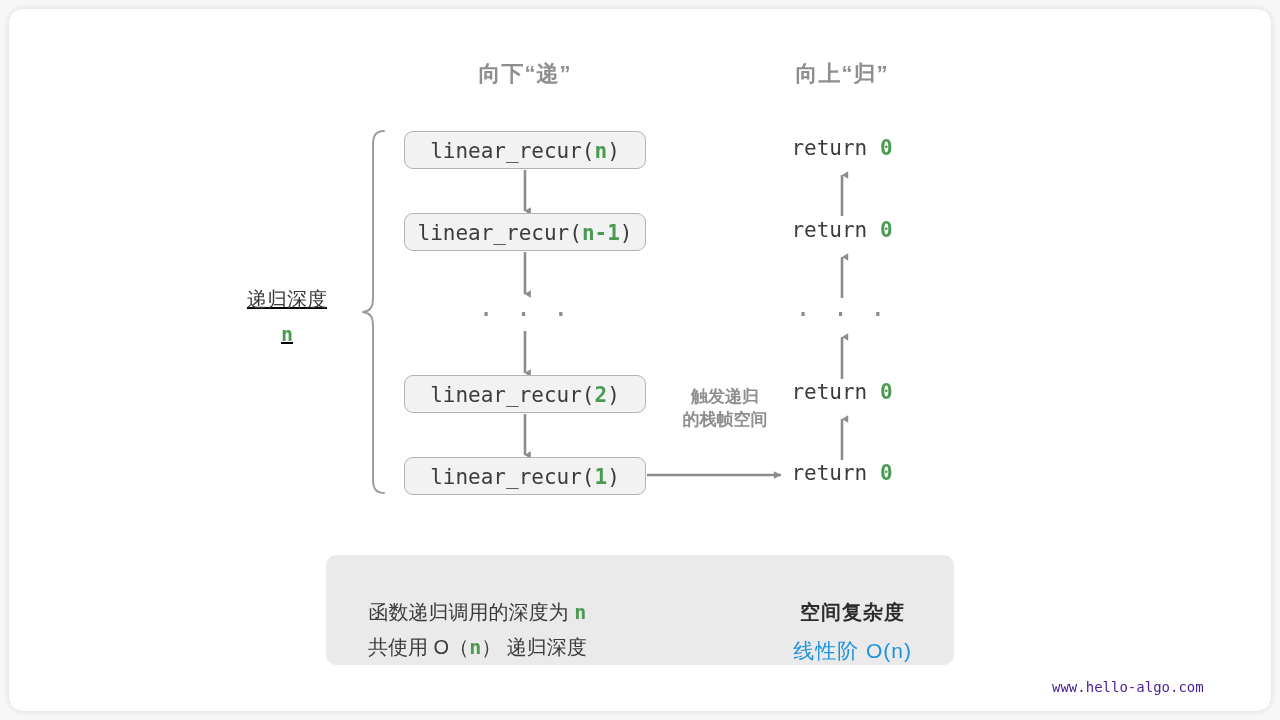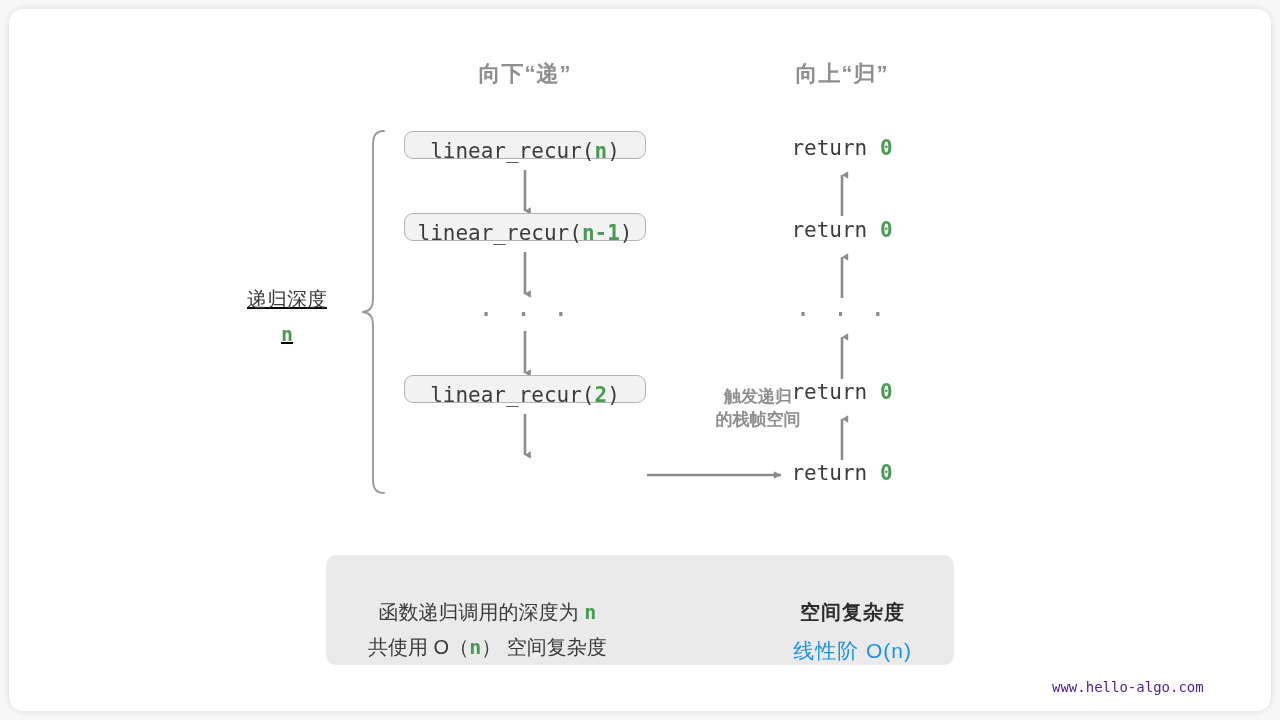--- a/index.html
+++ b/index.html
@@ -40,21 +40,21 @@
     font-size: 22px;
     color: #8e8e8e;
     letter-spacing: 1px;
     white-space: nowrap;
     text-align: center;
   }
 
   
   .frame-box {
     width: 242px;
-    height: 28px;
+    height: 38px;
     line-height: 38px;
     background: #f2f2f2;
     border: 1.5px solid #b3b3b3;
     border-radius: 9px;
     box-sizing: border-box;
     text-align: center;
     font-family: "DejaVu Sans Mono", "Liberation Mono", monospace;
     font-size: 21px;
     color: #3c3c3c;
     white-space: nowrap;
@@ -217,20 +217,23 @@
     <div class="abs frame-box" style="left:395px; top:204px;">
       <span>linear_recur(</span><span class="arg">n-1</span><span>)</span>
     </div>
 
     <div class="abs dots" style="left:426px; top:290px;">· · ·</div>
 
     <div class="abs frame-box" style="left:395px; top:366px;">
       <span>linear_recur(</span><span class="arg">2</span><span>)</span>
     </div>
 
+    <div class="abs frame-box" style="left:395px; top:448px;">
+      <span>linear_recur(</span><span class="arg">1</span><span>)</span>
+    </div>
 
     <div class="abs ret" style="left:743px; top:127px;">
       <span>return</span>
       <span class="zero">0</span>
     </div>
 
     <div class="abs ret" style="left:743px; top:209px;">
       <span>return</span>
       <span class="zero">0</span>
     </div>
@@ -240,30 +243,30 @@
     <div class="abs ret" style="left:743px; top:371px;">
       <span>return</span>
       <span class="zero">0</span>
     </div>
 
     <div class="abs ret" style="left:743px; top:452px;">
       <span>return</span>
       <span class="zero">0</span>
     </div>
 
-    <div class="abs mid-note" style="left:674px; top:377px; width:150px;">
+    <div class="abs mid-note" style="left:641px; top:377px; width:150px;">
       <div>触发递归</div>
       <div>的栈帧空间</div>
     </div>
 
     <div class="abs" style="left:317px; top:546px;">
       <div id="summary">
         <div class="sum-left">
           <div><span>函数递归调用的深度为 </span><span class="g">n</span></div>
-          <div><span>共使用 O（</span><span class="g">n</span><span>） 空间复杂度</span></div>
+          <div><span>共使用 O（</span><span class="g">n</span><span>） 递归深度</span></div>
         </div>
 
         <div style="width:66px;flex:0 0 auto;"></div>
 
         <div class="sum-right">
           <span class="t1">空间复杂度</span>
           <span class="t2">线性阶 O(n)</span>
         </div>
       </div>
     </div>

